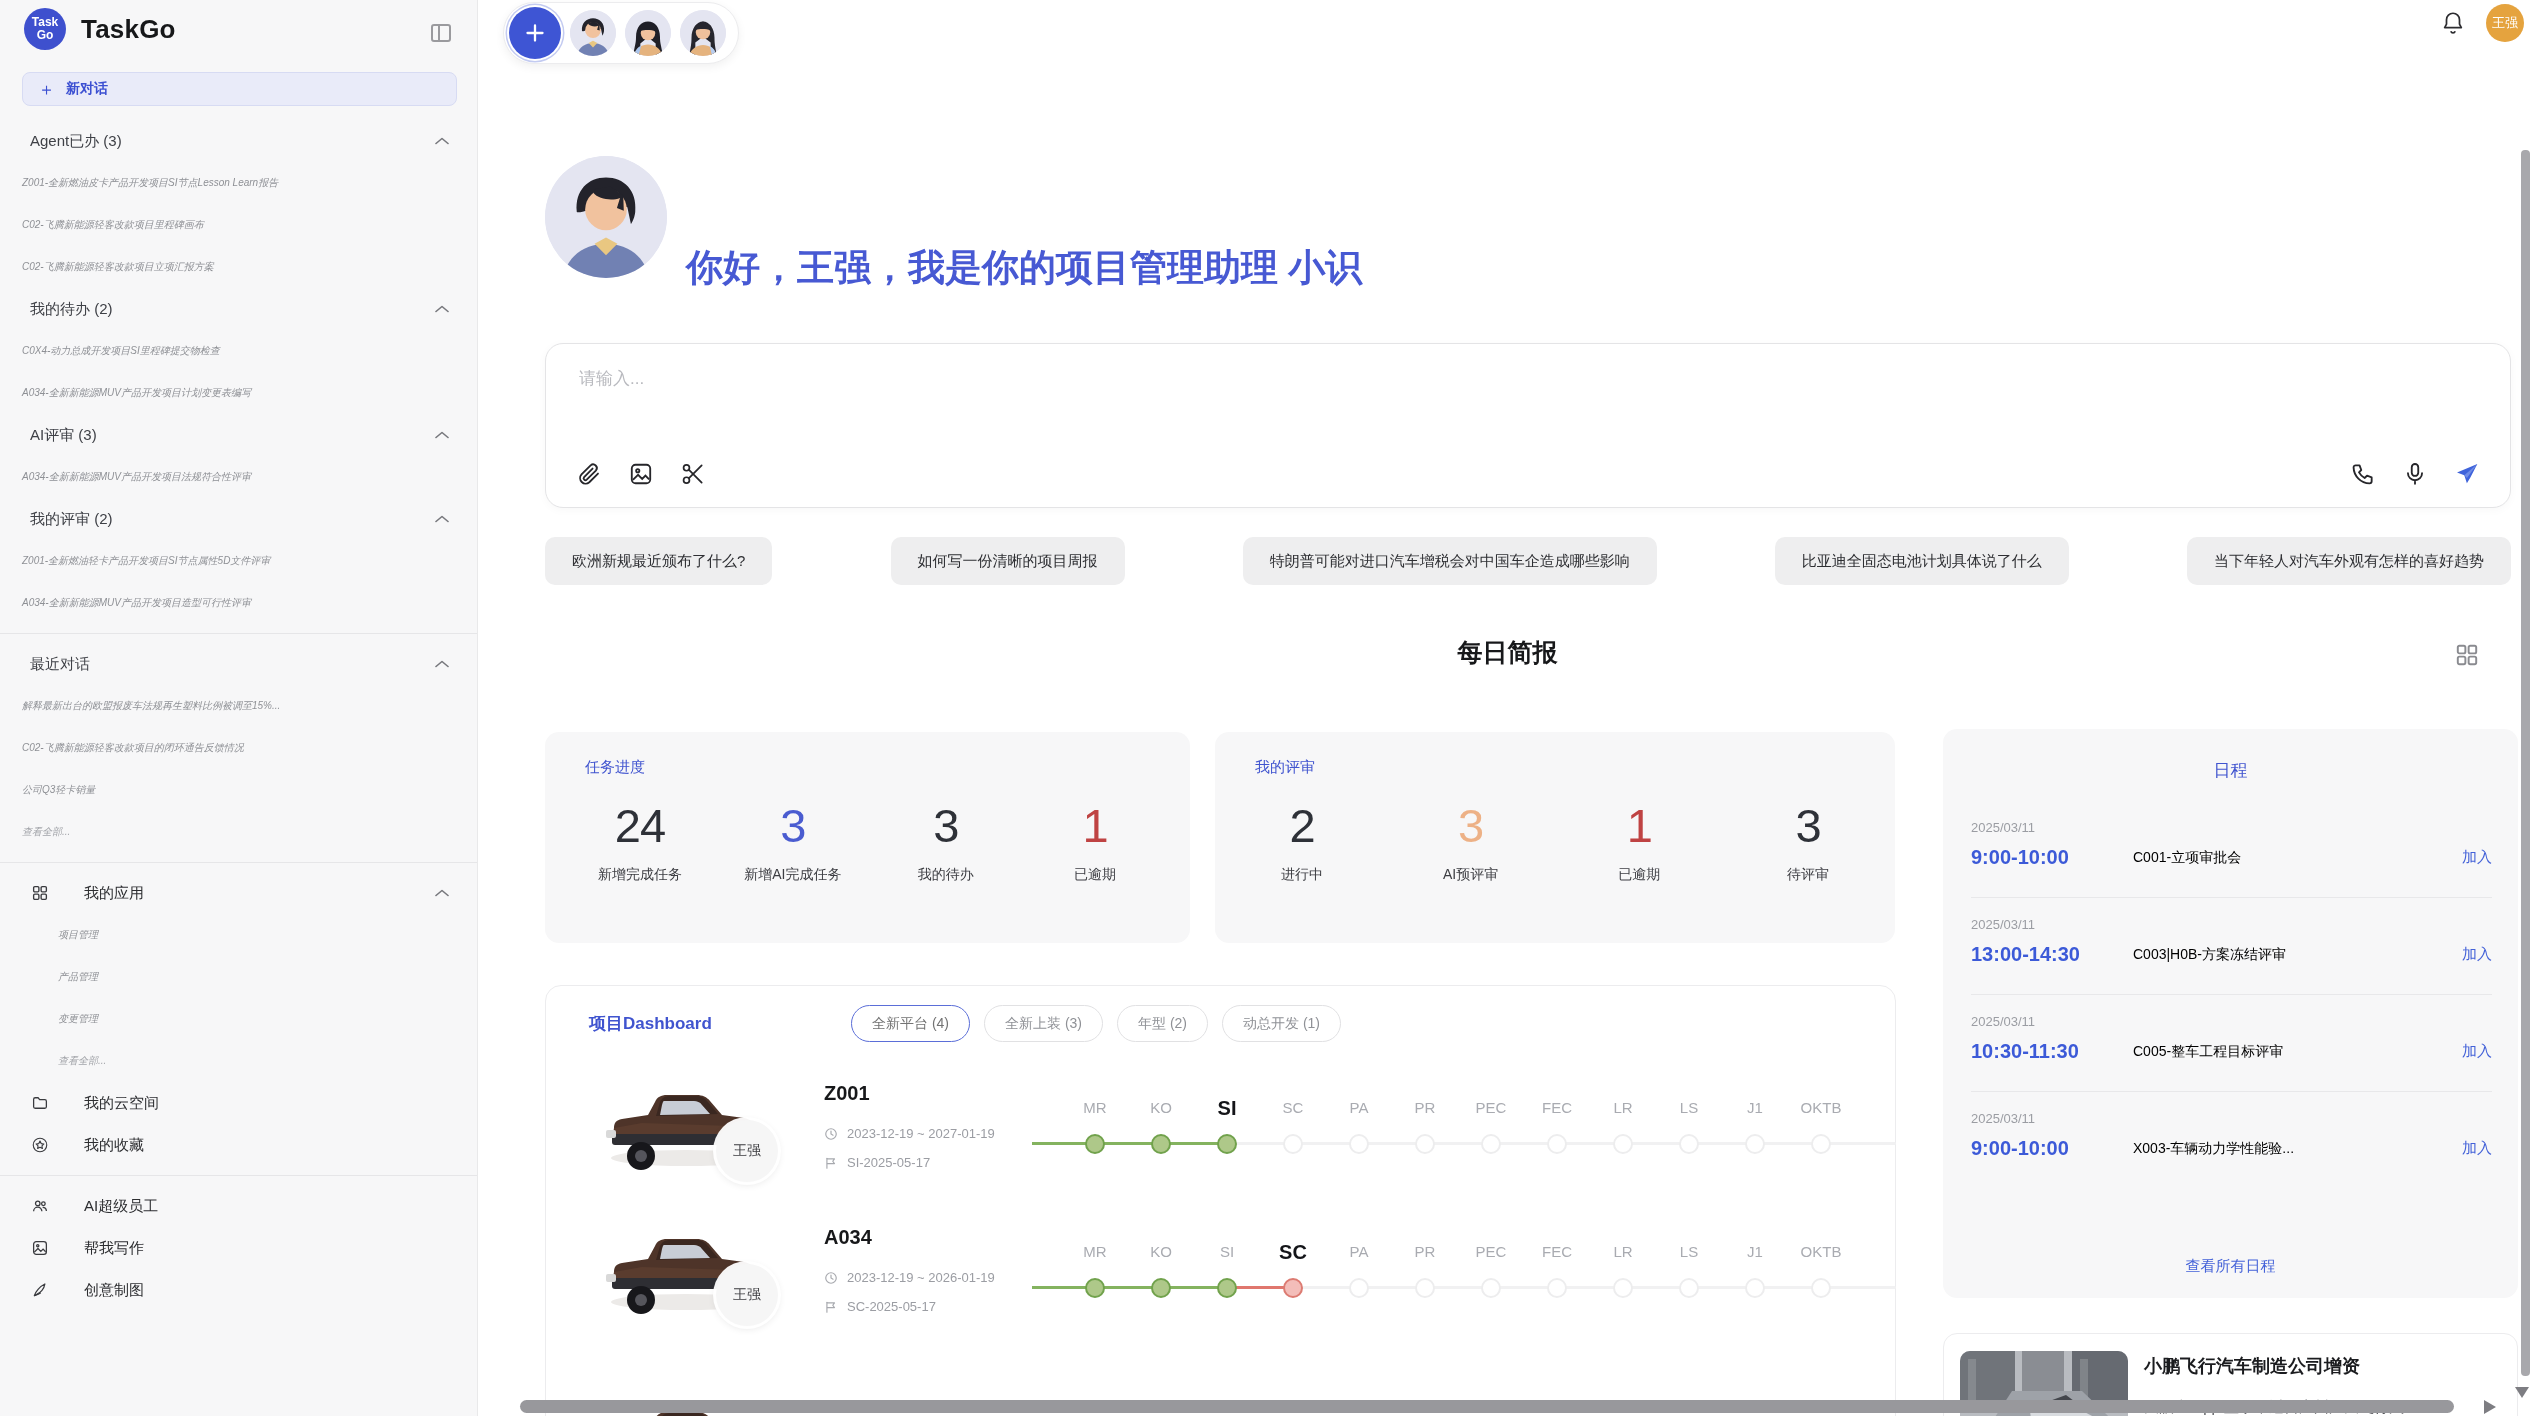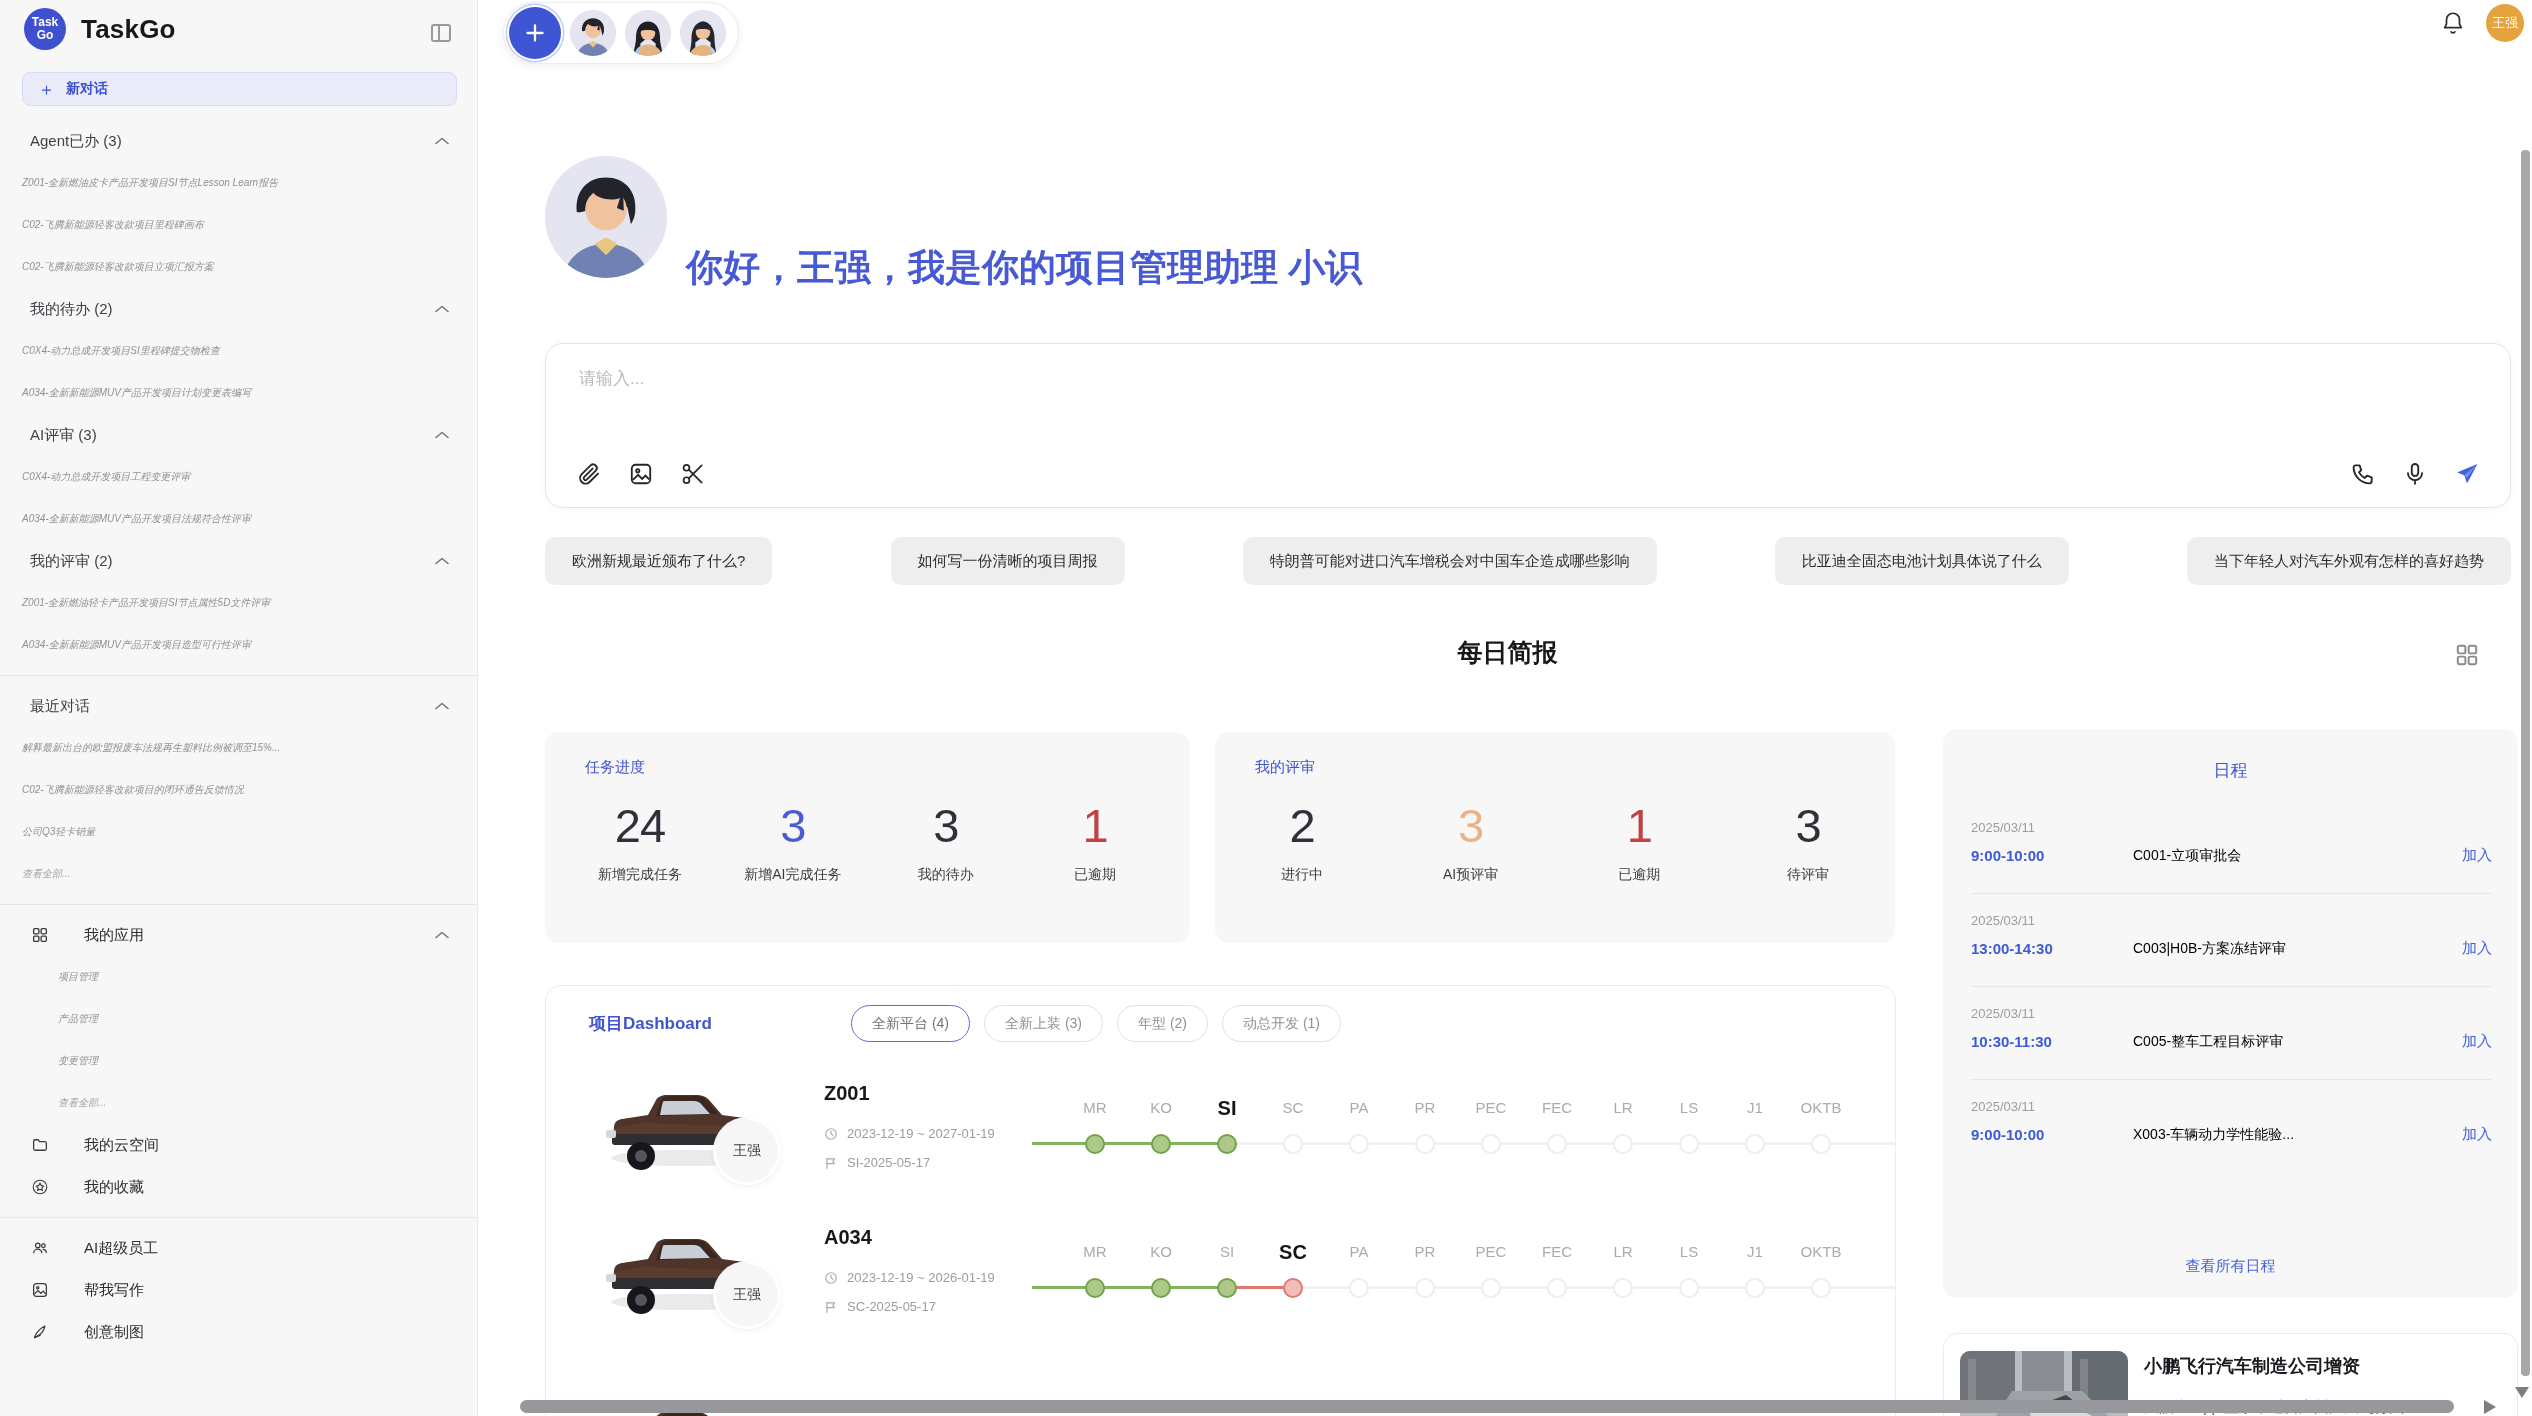--- a/index.html
+++ b/index.html
@@ -58,21 +58,21 @@
   .stat-num{font-size:47px;font-weight:500;letter-spacing:-1px;}
   .stat-label{margin-top:13px;font-size:14px;color:#3c3d42;}
   
   .sched-card{position:absolute;left:1943px;top:729px;width:575px;height:569px;background:#f7f7f8;border-radius:14px;}
   .sched-title{text-align:center;padding-top:30px;font-size:17px;color:#4054cf;}
   .sched-list{position:absolute;top:72px;left:28px;right:26px;}
   .sched-item{padding:19px 0 28px;}
   .sched-item + .sched-item{border-top:1px solid #e8e8ea;}
   .s-date{font-size:13px;color:#9b9da3;}
   .s-row{display:flex;align-items:center;margin-top:11px;}
-  .s-time{width:162px;font-size:15px;color:#3c5ad8;font-weight:700;}
+  .s-time{width:162px;font-size:20px;color:#3c5ad8;font-weight:700;}
   .s-title{flex:1;font-size:14px;color:#000000;}
   .s-join{font-size:15px;color:#4462d8;cursor:pointer;}
   .sched-footer{position:absolute;bottom:22px;left:0;right:0;text-align:center;font-size:15px;color:#4462d8;cursor:pointer;}
   
   .dash-card{position:absolute;left:545px;top:985px;width:1351px;height:590px;background:#fff;border:1px solid #ececee;border-radius:16px;box-sizing:border-box;}
   .dash-header{position:absolute;top:19px;left:43px;right:40px;display:flex;align-items:center;}
   .dash-title{font-size:17px;font-weight:700;color:#4054cf;width:262px;}
   .tabs{display:flex;gap:14px;}
   .tab{height:37px;line-height:35px;padding:0 20px;border-radius:19px;border:1px solid #e1e1e3;color:#8f9196;font-size:14px;background:#fff;box-sizing:border-box;cursor:pointer;white-space:nowrap;}
   .tab.active{border-color:#5b6ed8;color:#737373;}
@@ -149,21 +149,20 @@
       <div class="side-item">C0X4-动力总成开发项目SI里程碑提交物检查</div>
       <div class="side-item">A034-全新新能源MUV产品开发项目计划变更表编写</div>
       <div class="side-header">
         <span>AI评审 (3)</span>
         <span>
           <svg class="chev" viewBox="0 0 14 8" fill="none" stroke="#77787d" stroke-width="1.6">
             <path d="M1 6.5L7 1.5L13 6.5" stroke-linecap="round" stroke-linejoin="round"></path>
           </svg>
         </span>
       </div>
-      <div class="side-item">C0X4-动力总成开发项目工程变更评审</div>
       <div class="side-item">A034-全新新能源MUV产品开发项目法规符合性评审</div>
       <div class="side-header">
         <span>我的评审 (2)</span>
         <span>
           <svg class="chev" viewBox="0 0 14 8" fill="none" stroke="#77787d" stroke-width="1.6">
             <path d="M1 6.5L7 1.5L13 6.5" stroke-linecap="round" stroke-linejoin="round"></path>
           </svg>
         </span>
       </div>
       <div class="side-item">Z001-全新燃油轻卡产品开发项目SI节点属性5D文件评审</div>

